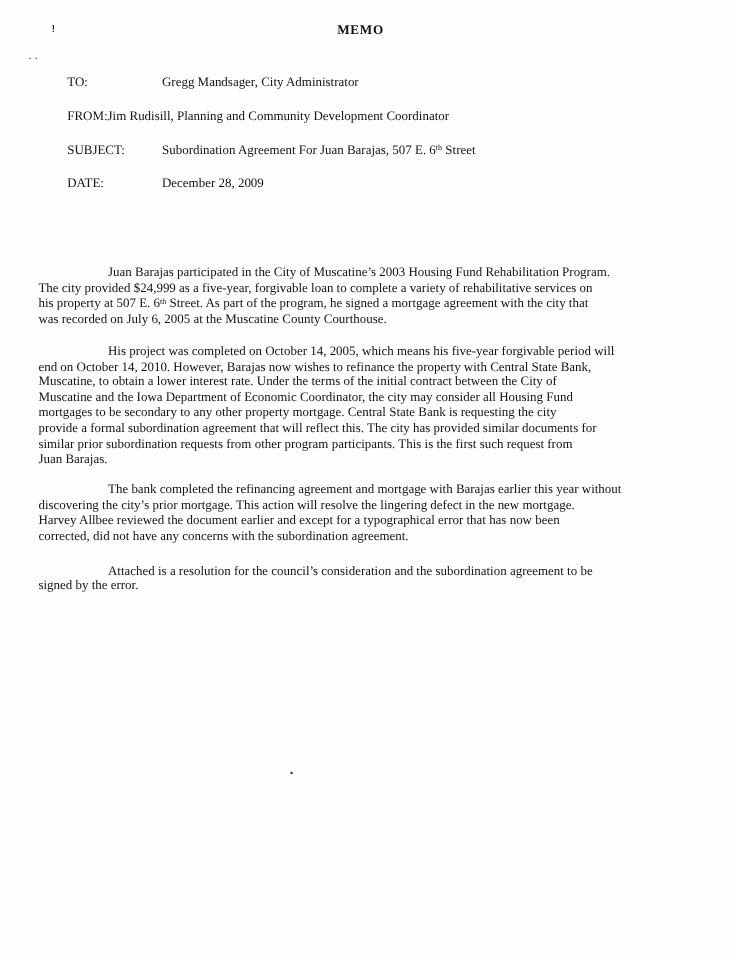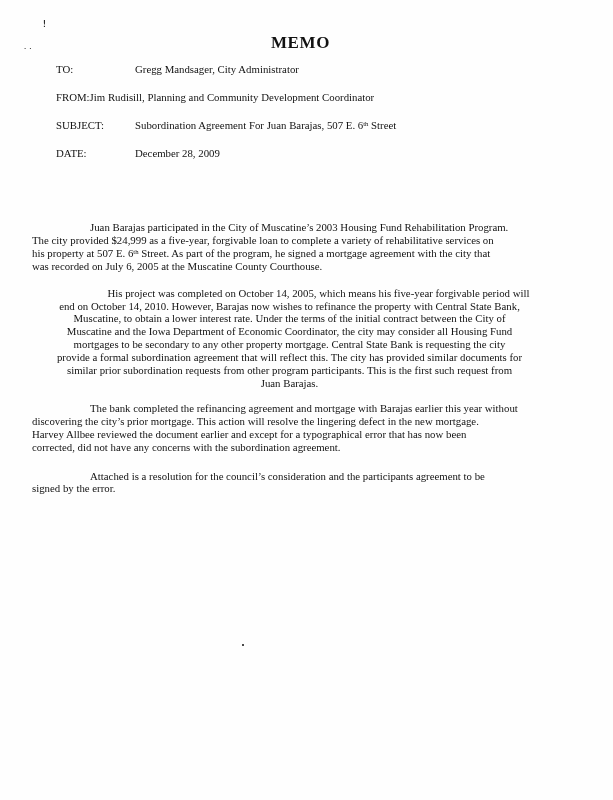--- a/index.html
+++ b/index.html
@@ -12,25 +12,25 @@
     width: 613px;
     height: 800px;
     background: #fefefe;
     overflow: hidden;
     font-family: "Liberation Serif", "DejaVu Serif", serif;
     color: #121212;
     -webkit-font-smoothing: none;
   }
   .memo-title {
     position: absolute;
-    top: 33px;
+    top: 19px;
     left: 0;
     width: 601px; 
     text-align: center;
-    font-size: 17px;
+    font-size: 11px;
     font-weight: 700;
     letter-spacing: 0.6px;
   }
   .header-block {
     position: absolute;
     top: 63px;
     left: 56px;
     font-size: 10.8px;
     line-height: 13px;
   }
@@ -55,21 +55,21 @@
     font-size: 10.8px;
     line-height: 12.9px;
   }
   .paragraph .line {
     white-space: nowrap;
   }
   .paragraph .line:first-child {
     text-indent: 58px;
   }
   .paragraph.p1 { margin-bottom: 14px; }
-  .paragraph.p2 { margin-bottom: 12px; text-align: center; }
+  .paragraph.p2 { margin-bottom: 12px; }
   .paragraph.p3 { margin-bottom: 16px; }
   sup {
     font-size: 0.62em;
     line-height: 0;
     vertical-align: baseline;
     position: relative;
     top: -0.38em;
   }
   .artifact {
     position: absolute;
@@ -123,18 +123,18 @@
         <div class="line">similar prior subordination requests from other program participants. This is the first such request from</div>
         <div class="line">Juan Barajas.</div>
       </div>
     <div class="paragraph p3">
         <div class="line">The bank completed the refinancing agreement and mortgage with Barajas earlier this year without</div>
         <div class="line">discovering the city’s prior mortgage. This action will resolve the lingering defect in the new mortgage.</div>
         <div class="line">Harvey Allbee reviewed the document earlier and except for a typographical error that has now been</div>
         <div class="line">corrected, did not have any concerns with the subordination agreement.</div>
       </div>
     <div class="paragraph p4">
-        <div class="line">Attached is a resolution for the council’s consideration and the participants agreement to be</div>
+        <div class="line">Attached is a resolution for the council’s consideration and the subordination agreement to be</div>
         <div class="line">signed by the error.</div>
       </div>
   </div>
 
 </div>
 
 </body></html>

